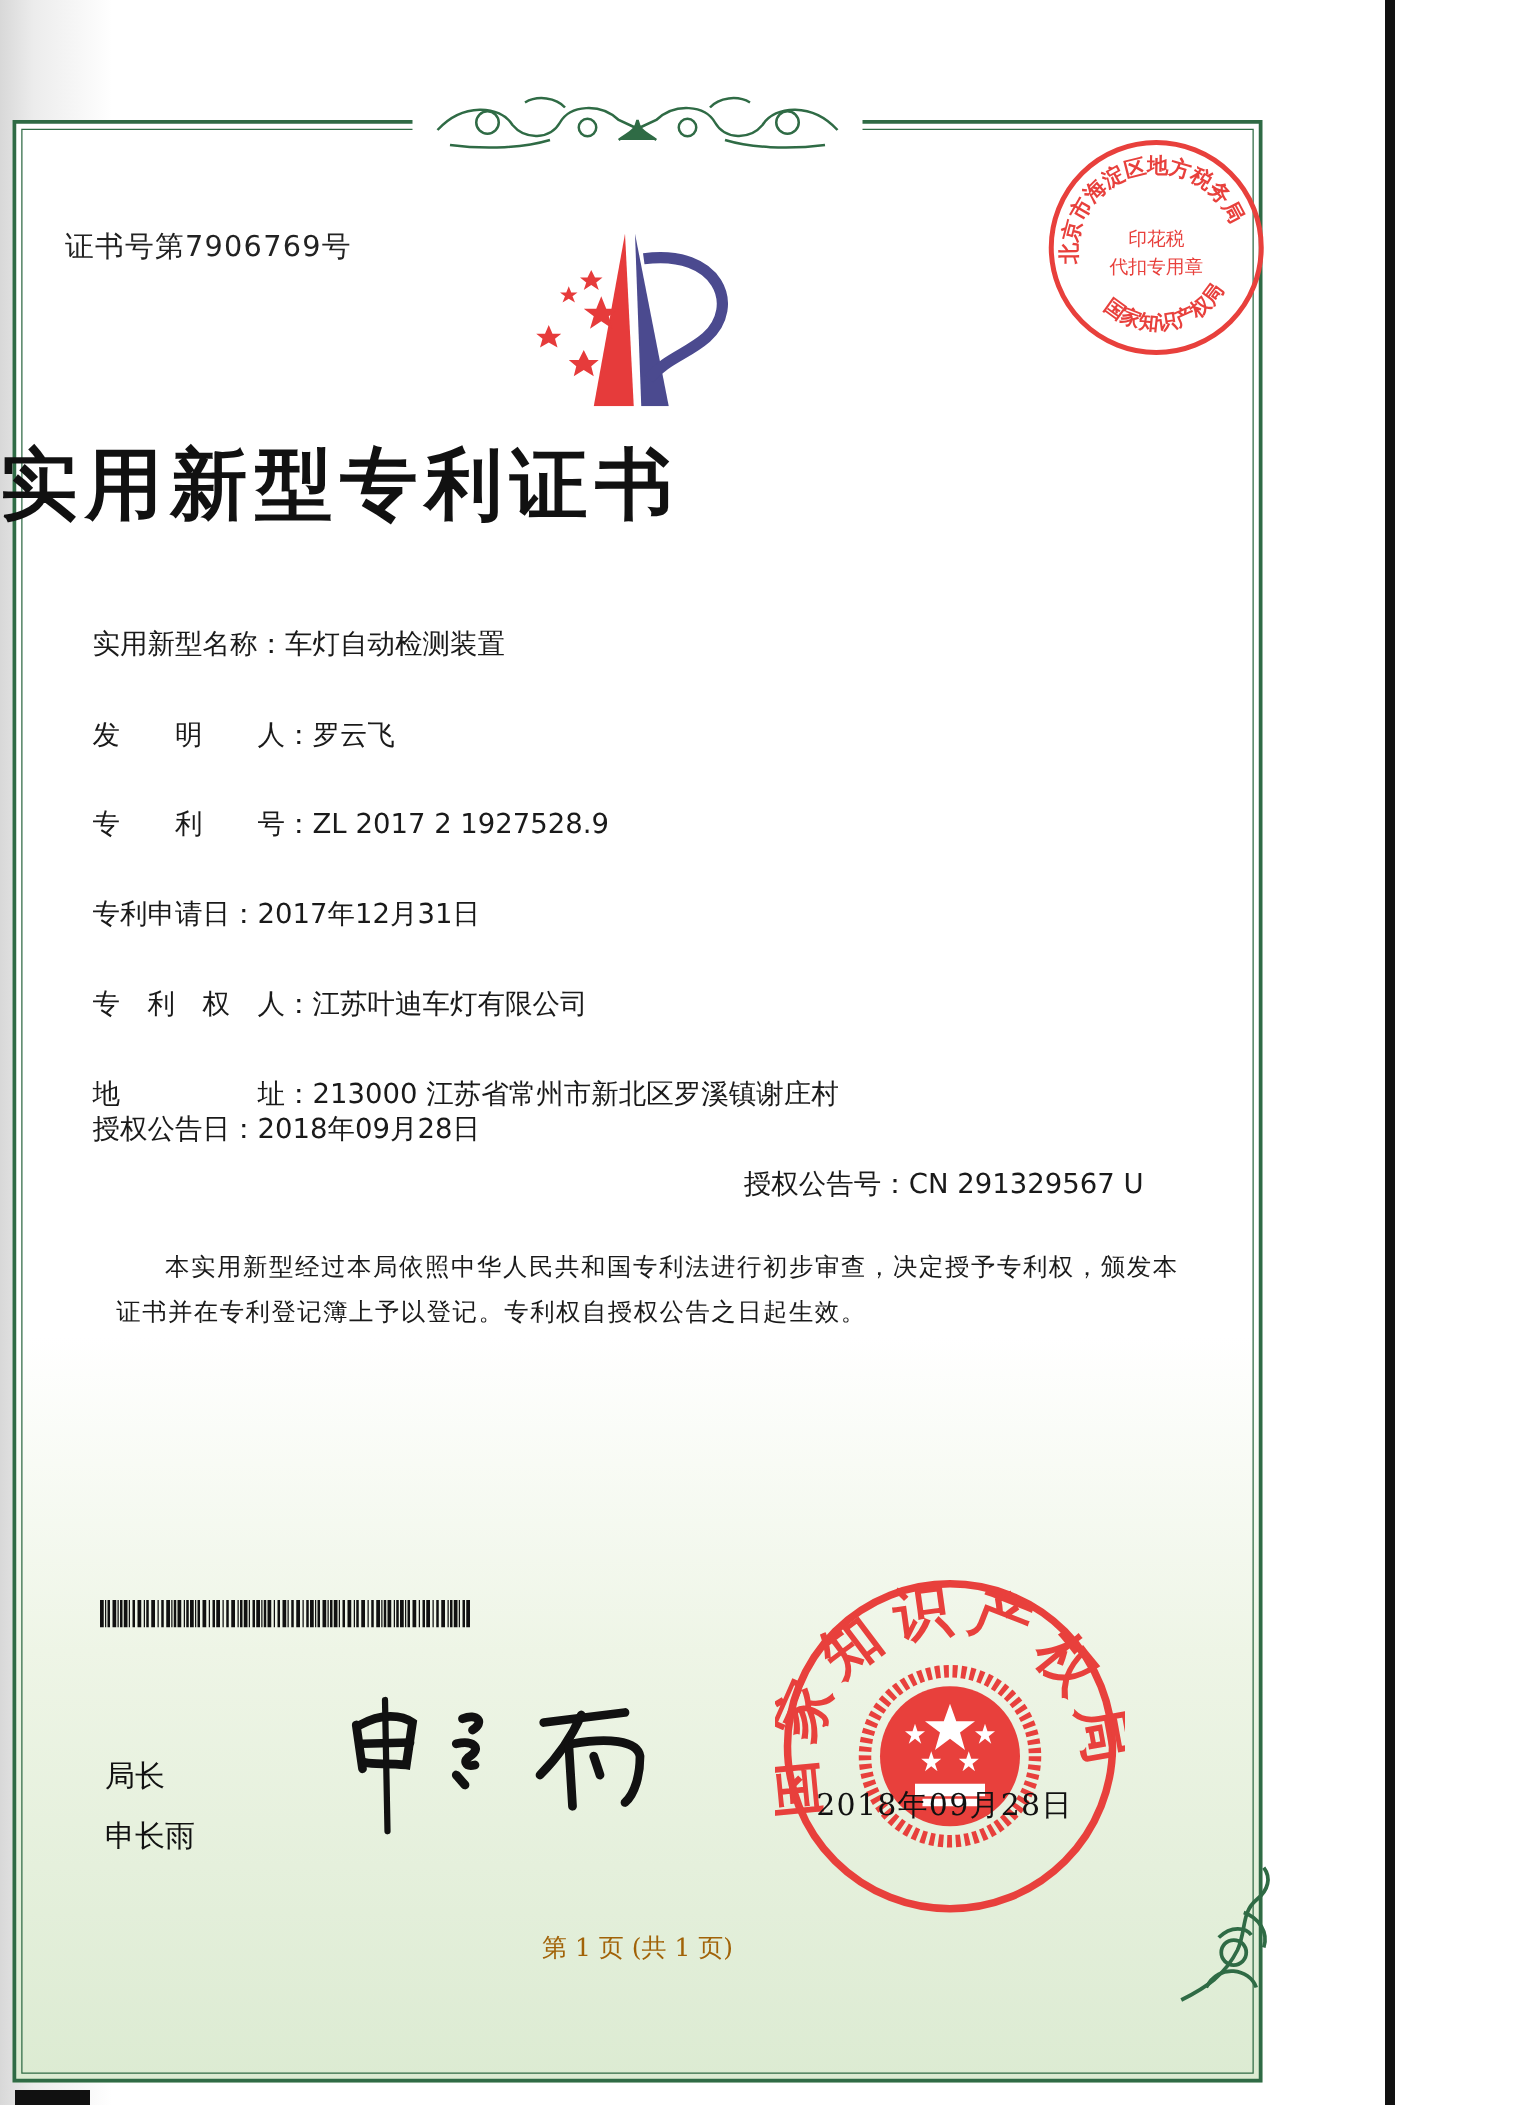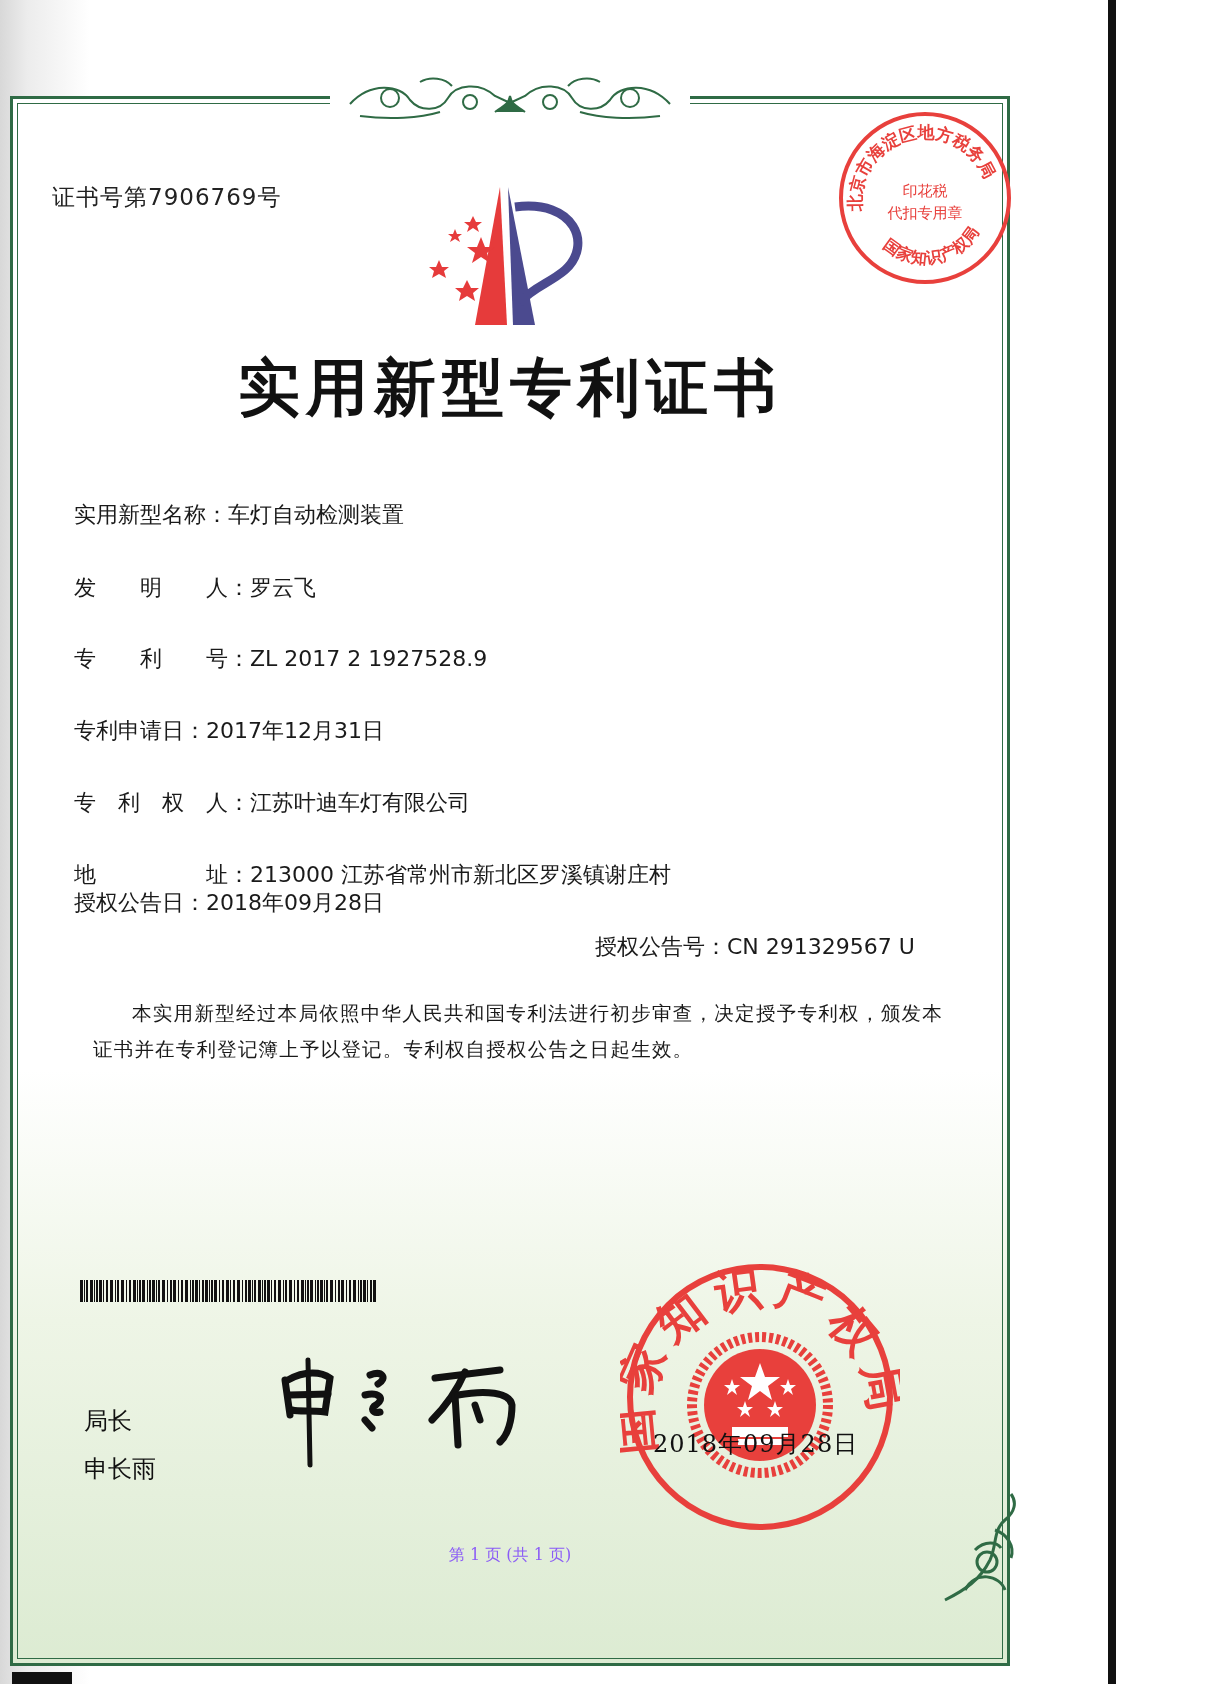--- a/index.html
+++ b/index.html
@@ -41,21 +41,21 @@
   .ornament-corner {
     position:absolute; left:935px; top:1490px; width:90px; height:120px;
   }
   .cert-number {
     position:absolute; left:52px; top:182px; font-size:23px; letter-spacing:1px;
     font-family:"DejaVu Sans", sans-serif; color:#222;
   }
   .logo { position:absolute; left:415px; top:185px; width:190px; height:140px; }
   .tax-seal { position:absolute; left:835px; top:108px; width:180px; height:180px; }
   .title {
-    position:absolute; left:0; width:1020px; top:346px; text-align:center;
+    position:absolute; left:0; width:1020px; top:346px; text-align:left;
     font-size:62px; letter-spacing:6px; font-weight:bold; color:#111;
     font-family:"DejaVu Serif", serif;
   }
   .field {
     position:absolute; left:74px; font-size:22px; color:#1a1a1a;
     font-family:"DejaVu Sans", sans-serif; white-space:pre;
   }
   .field .lbl { display:inline-block; }
   .field2 {
     position:absolute; left:595px; font-size:22px; font-family:"DejaVu Sans", sans-serif; white-space:pre;
@@ -70,21 +70,21 @@
     position:absolute; left:84px; font-size:24px; font-family:Liberation Serif, serif; color:#111;margin-top:40px;
   }
   .signature { position:absolute; left:260px; top:1350px; width:270px; height:120px; }
   .gov-seal { position:absolute; left:620px; top:1255px; width:280px; height:285px; }
   .seal-date {
     position:absolute; left:653px; top:1428px; font-size:24px; color:#111;
     font-family:"DejaVu Serif", serif; letter-spacing:1px;
   }
   .page-num {
     position:absolute; left:0; width:1020px; text-align:center; top:1545px;
-    font-size:16px; font-family:"DejaVu Serif", serif; color:#8b5cf6;
+    font-size:20px; font-family:"DejaVu Serif", serif; color:#a16207;
   }
 </style>
 </head>
 <body>
 
 <div class="scan-edge"></div>
 <div class="sheet"></div>
 <div class="frame-outer"></div>
 <div class="frame-inner"></div>
 <div class="right-bar"></div>

